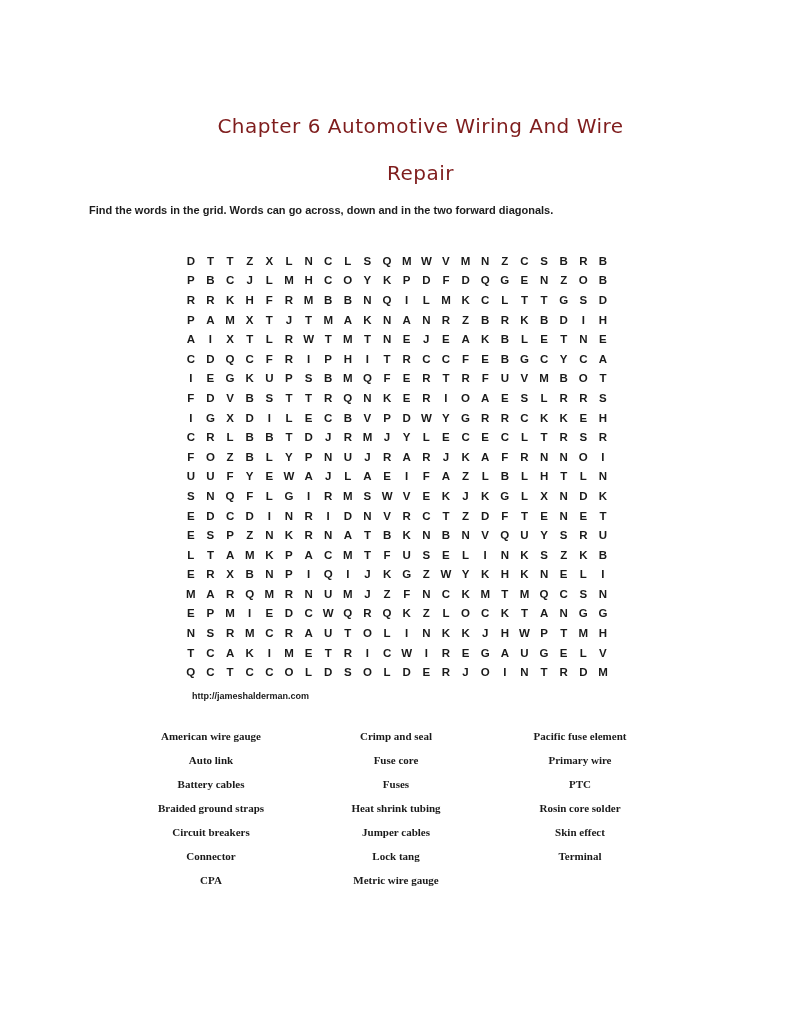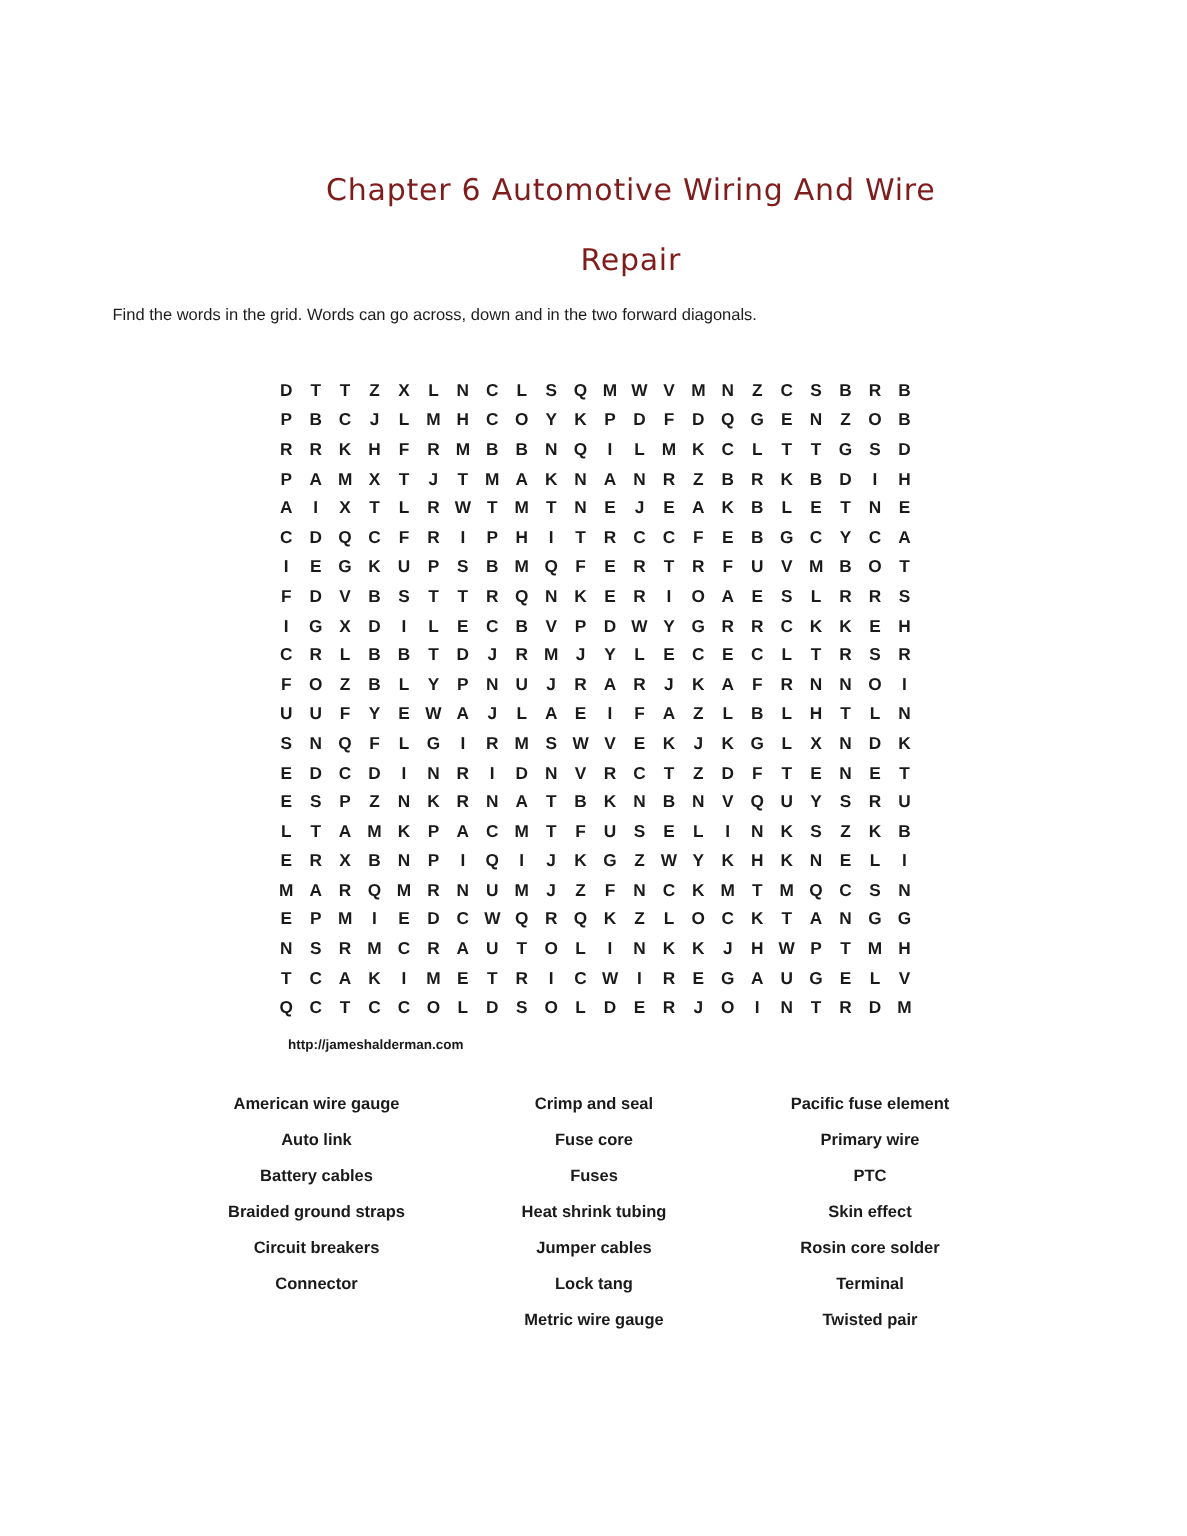--- a/index.html
+++ b/index.html
@@ -6,39 +6,39 @@
   body{
     width:791px;height:1024px;position:relative;background:#ffffff;
     font-family:"Liberation Sans",sans-serif;color:#151515;overflow:hidden;
   }
   .title{
     position:absolute;top:103px;left:0;width:791px;text-align:center;
     font-family:"DejaVu Sans",sans-serif;font-size:20px;line-height:47px;
     font-weight:500;color:#7f1d1d;letter-spacing:0.5px;padding-left:25px;
   }
   .instructions{
-    position:absolute;left:75px;top:204px;font-size:11px;color:#1c1c1c;
+    position:absolute;left:89px;top:204px;font-size:11px;color:#1c1c1c;font-weight:bold;
   }
   .grid{
     position:absolute;left:181px;top:251px;
     display:grid;grid-template-columns:repeat(22,19.64px);grid-auto-rows:19.6px;
   }
   .cell{
     display:flex;align-items:center;justify-content:center;
     font-size:11.5px;font-weight:bold;color:#1a1a1a;
   }
   .source{
     position:absolute;left:192px;top:691px;font-size:9px;font-weight:bold;color:#1a1a1a;
   }
   .wordlist-col{position:absolute;top:724px;width:170px;text-align:center;}
   .col-1{left:126px;}
   .col-2{left:311px;}
   .col-3{left:495px;}
   .word{
-    line-height:24px;height:24px;font-size:11px;font-weight:bold;color:#1a1a1a;
+    line-height:24px;height:24px;font-size:11px;font-weight:bold;color:#1a1a1a;font-family:Liberation Serif, serif;
   }
 </style>
 </head>
 <body>
 
 <div class="title">
   <div>Chapter 6 Automotive Wiring And Wire</div>
   <div>Repair</div>
 </div>
 
@@ -533,31 +533,31 @@
 
 <div class="source">http://jameshalderman.com</div>
 
 <div class="wordlist-col col-1">
     <div class="word">American wire gauge</div>
     <div class="word">Auto link</div>
     <div class="word">Battery cables</div>
     <div class="word">Braided ground straps</div>
     <div class="word">Circuit breakers</div>
     <div class="word">Connector</div>
+    <div class="word">CPA</div>
   </div>
 <div class="wordlist-col col-2">
     <div class="word">Crimp and seal</div>
     <div class="word">Fuse core</div>
     <div class="word">Fuses</div>
     <div class="word">Heat shrink tubing</div>
     <div class="word">Jumper cables</div>
     <div class="word">Lock tang</div>
     <div class="word">Metric wire gauge</div>
   </div>
 <div class="wordlist-col col-3">
     <div class="word">Pacific fuse element</div>
     <div class="word">Primary wire</div>
     <div class="word">PTC</div>
+    <div class="word">Rosin core solder</div>
     <div class="word">Skin effect</div>
-    <div class="word">Rosin core solder</div>
     <div class="word">Terminal</div>
-    <div class="word">Twisted pair</div>
   </div>
 
 </body></html>

